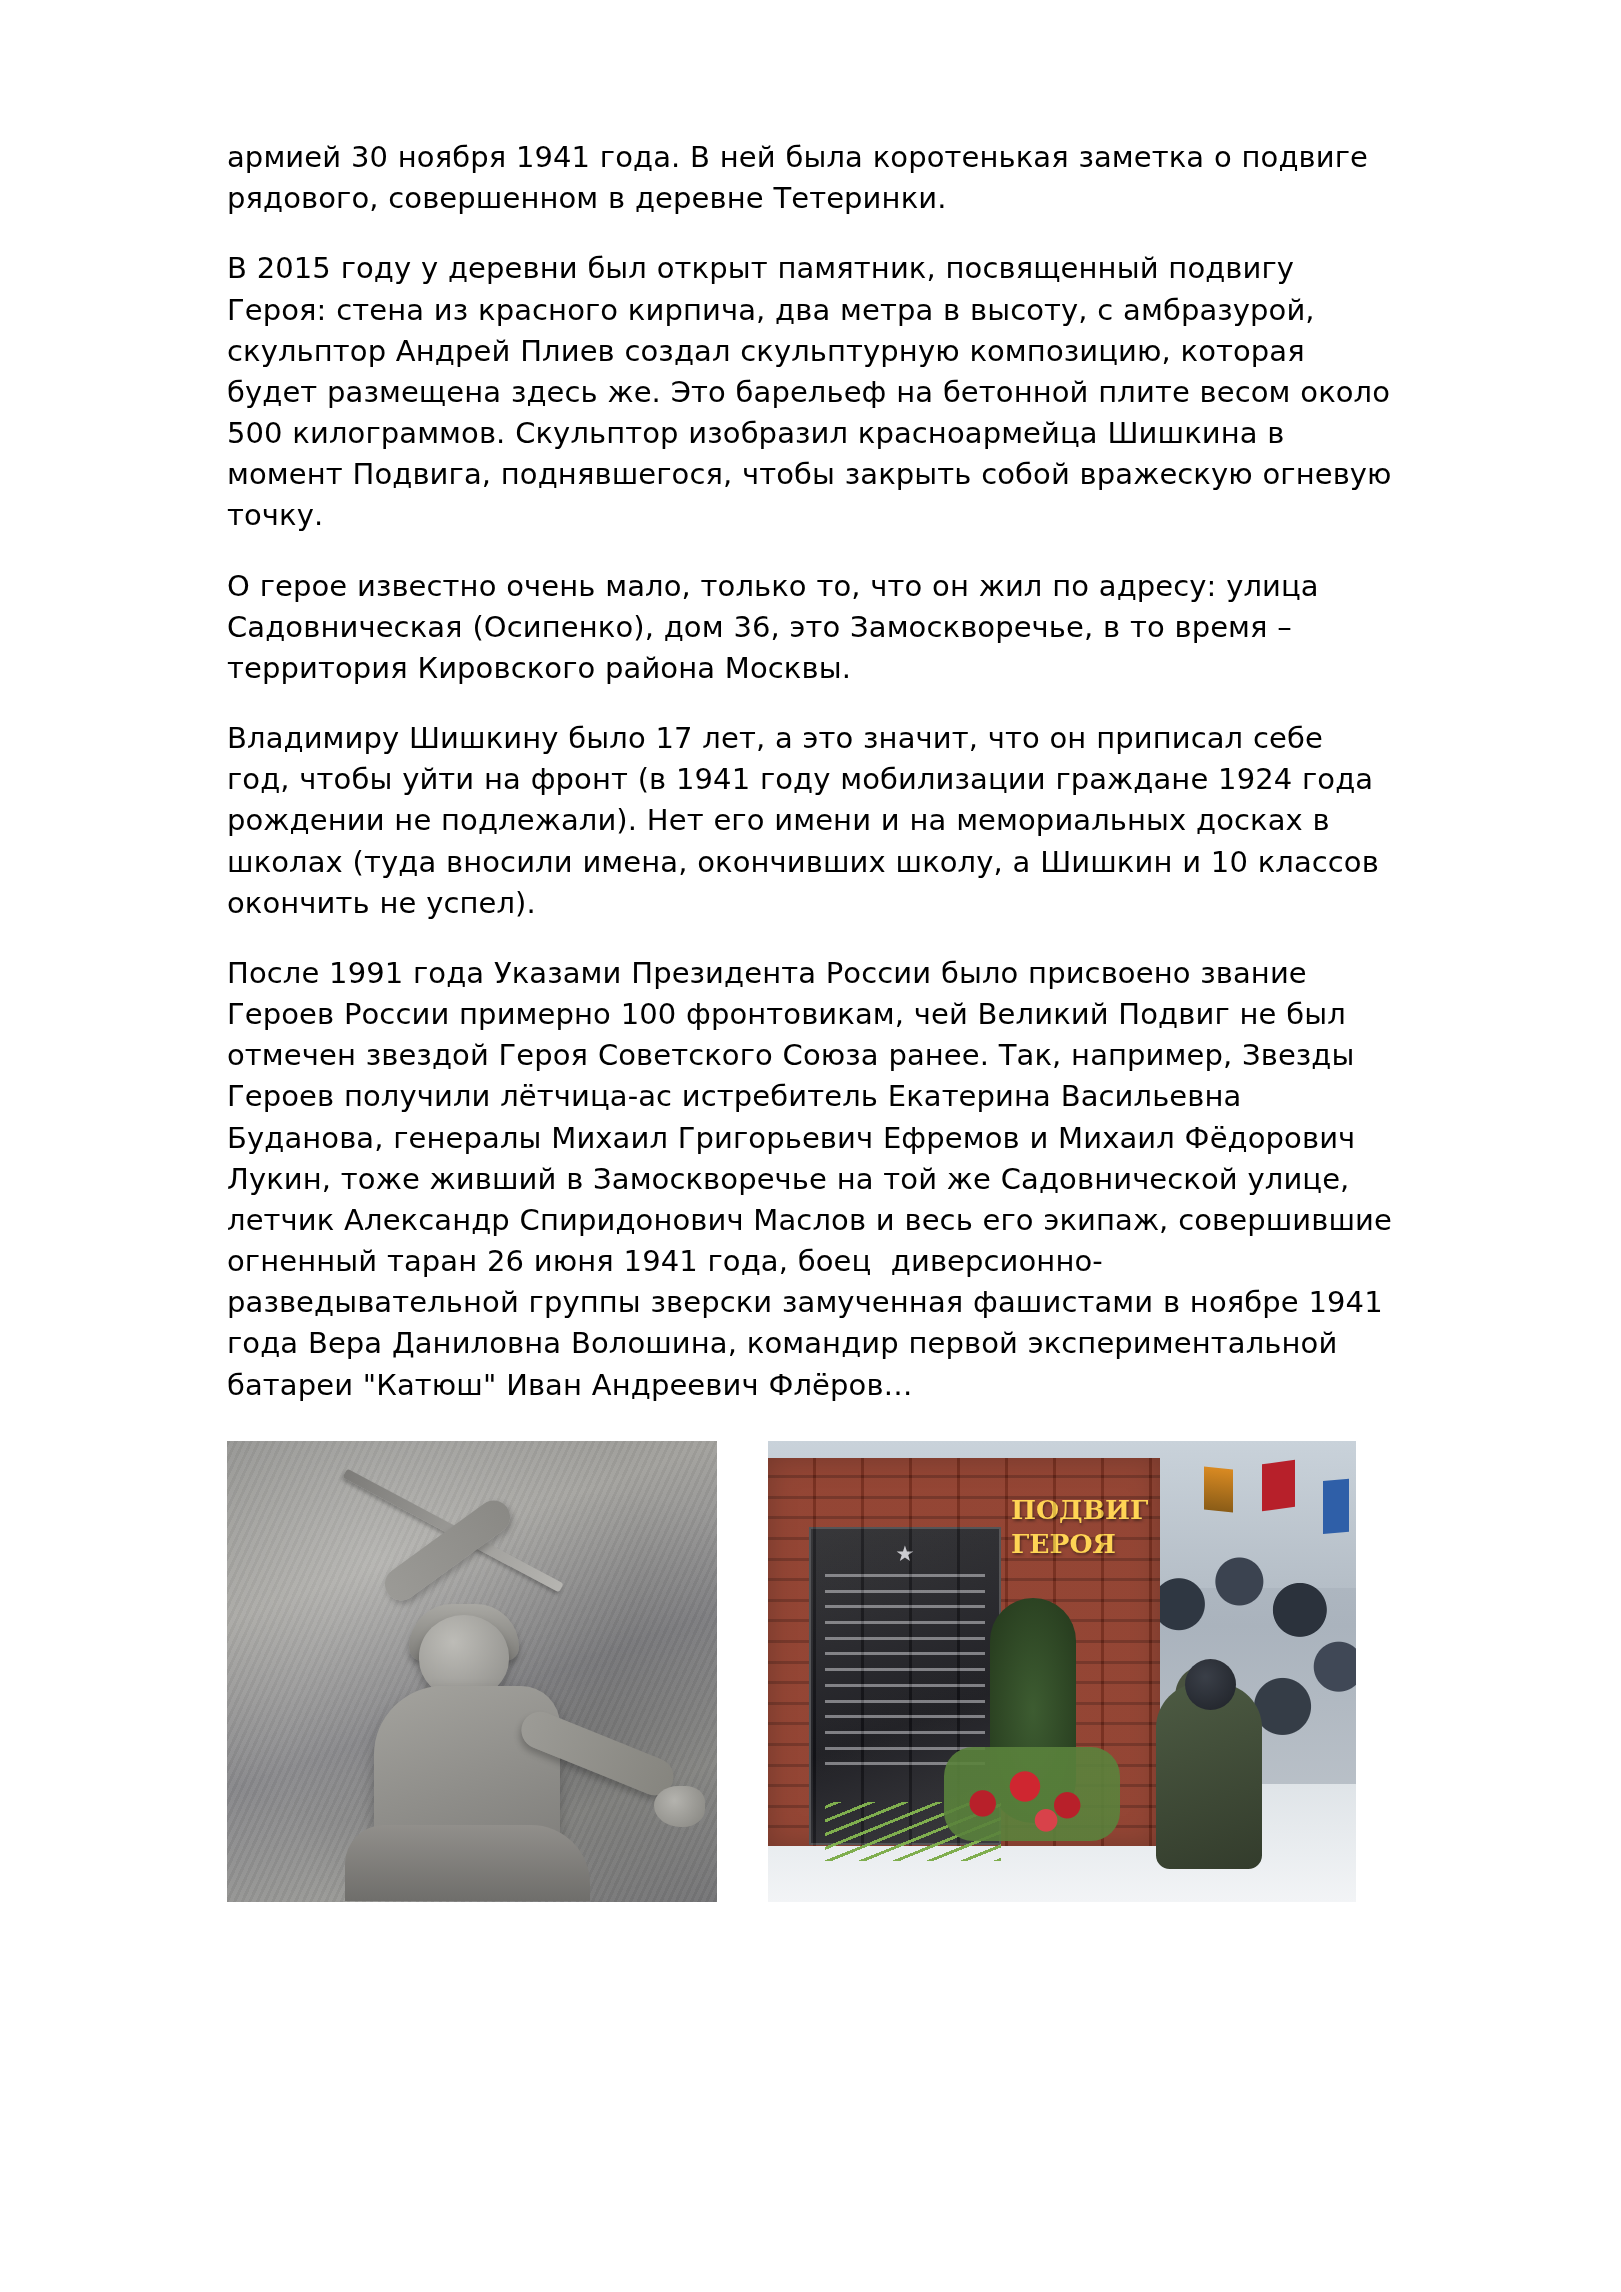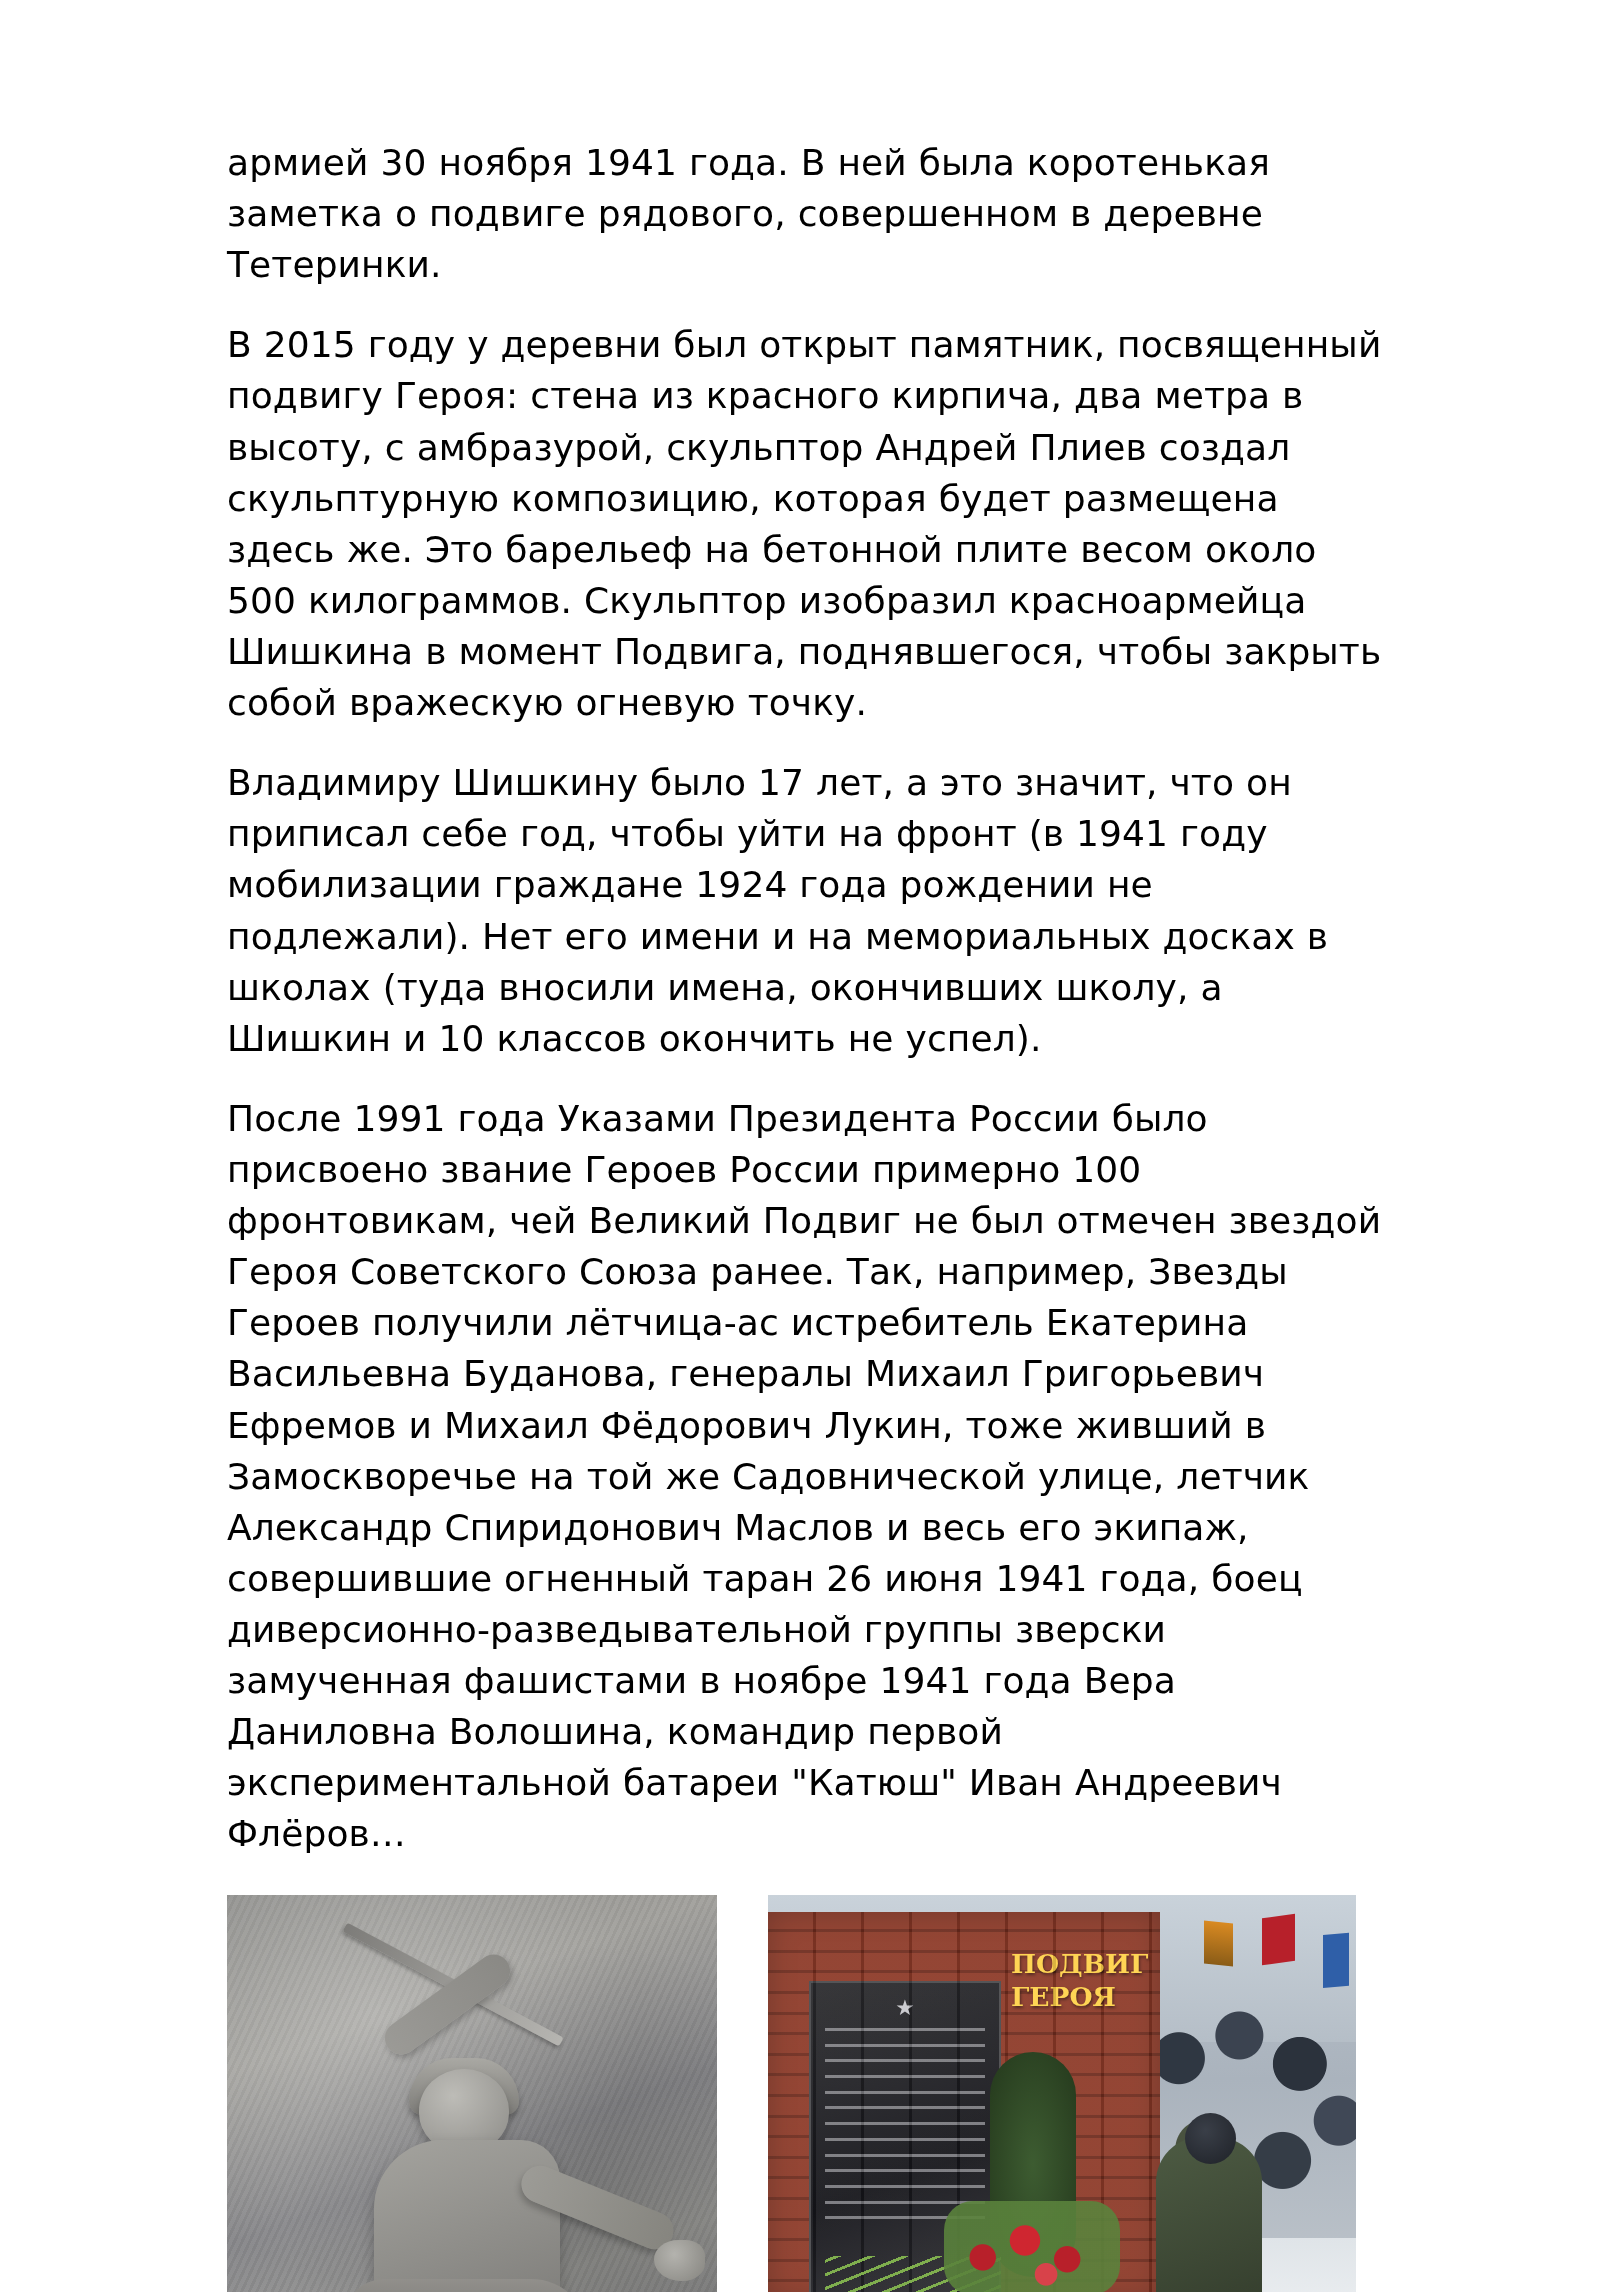--- a/index.html
+++ b/index.html
@@ -15,21 +15,21 @@
     overflow: hidden;
   }
   .page {
     position: relative;
     width: 1621px;
     height: 2293px;
     box-sizing: border-box;
     padding: 137px 227px 0 227px;
   }
   .para {
-    font-size: 36px;
+    font-size: 29px;
     line-height: 1.42;
     margin: 0 0 29px 0;
     text-align: left;
     letter-spacing: 0.1px;
     word-spacing: 0.4px;
     white-space: pre-wrap;
   }
   .figures {
     margin-top: 35px;
     display: flex;
@@ -274,20 +274,21 @@
     transform: skewY(-5deg);
   }
 </style>
 </head>
 <body>
 
 <div class="page">
 
   <p class="para">армией 30 ноября 1941 года. В ней была коротенькая заметка о подвиге рядового, совершенном в деревне Тетеринки.</p>
   <p class="para">В 2015 году у деревни был открыт памятник, посвященный подвигу Героя: стена из красного кирпича, два метра в высоту, с амбразурой, скульптор Андрей Плиев создал скульптурную композицию, которая будет размещена здесь же. Это барельеф на бетонной плите весом около 500 килограммов. Скульптор изобразил красноармейца Шишкина в момент Подвига, поднявшегося, чтобы закрыть собой вражескую огневую точку.</p>
+  <p class="para">О герое известно очень мало, только то, что он жил по адресу: улица Садовническая (Осипенко), дом 36, это Замоскворечье, в то время – территория Кировского района Москвы.</p>
   <p class="para">Владимиру Шишкину было 17 лет, а это значит, что он приписал себе год, чтобы уйти на фронт (в 1941 году мобилизации граждане 1924 года рождении не подлежали). Нет его имени и на мемориальных досках в школах (туда вносили имена, окончивших школу, а Шишкин и 10 классов окончить не успел).</p>
   <p class="para">После 1991 года Указами Президента России было присвоено звание Героев России примерно 100 фронтовикам, чей Великий Подвиг не был отмечен звездой Героя Советского Союза ранее. Так, например, Звезды Героев получили лётчица-ас истребитель Екатерина Васильевна Буданова, генералы Михаил Григорьевич Ефремов и Михаил Фёдорович Лукин, тоже живший в Замоскворечье на той же Садовнической улице, летчик Александр Спиридонович Маслов и весь его экипаж, совершившие огненный таран 26 июня 1941 года, боец  диверсионно-разведывательной группы зверски замученная фашистами в ноябре 1941 года Вера Даниловна Волошина, командир первой экспериментальной батареи "Катюш" Иван Андреевич Флёров…</p>
 
   <div class="figures">
 
     <div class="figure fig-relief">
       <div class="relief-bg"></div>
       <div class="relief-rifle"></div>
       <div class="relief-arm-up"></div>
       <div class="relief-helmet"></div>

